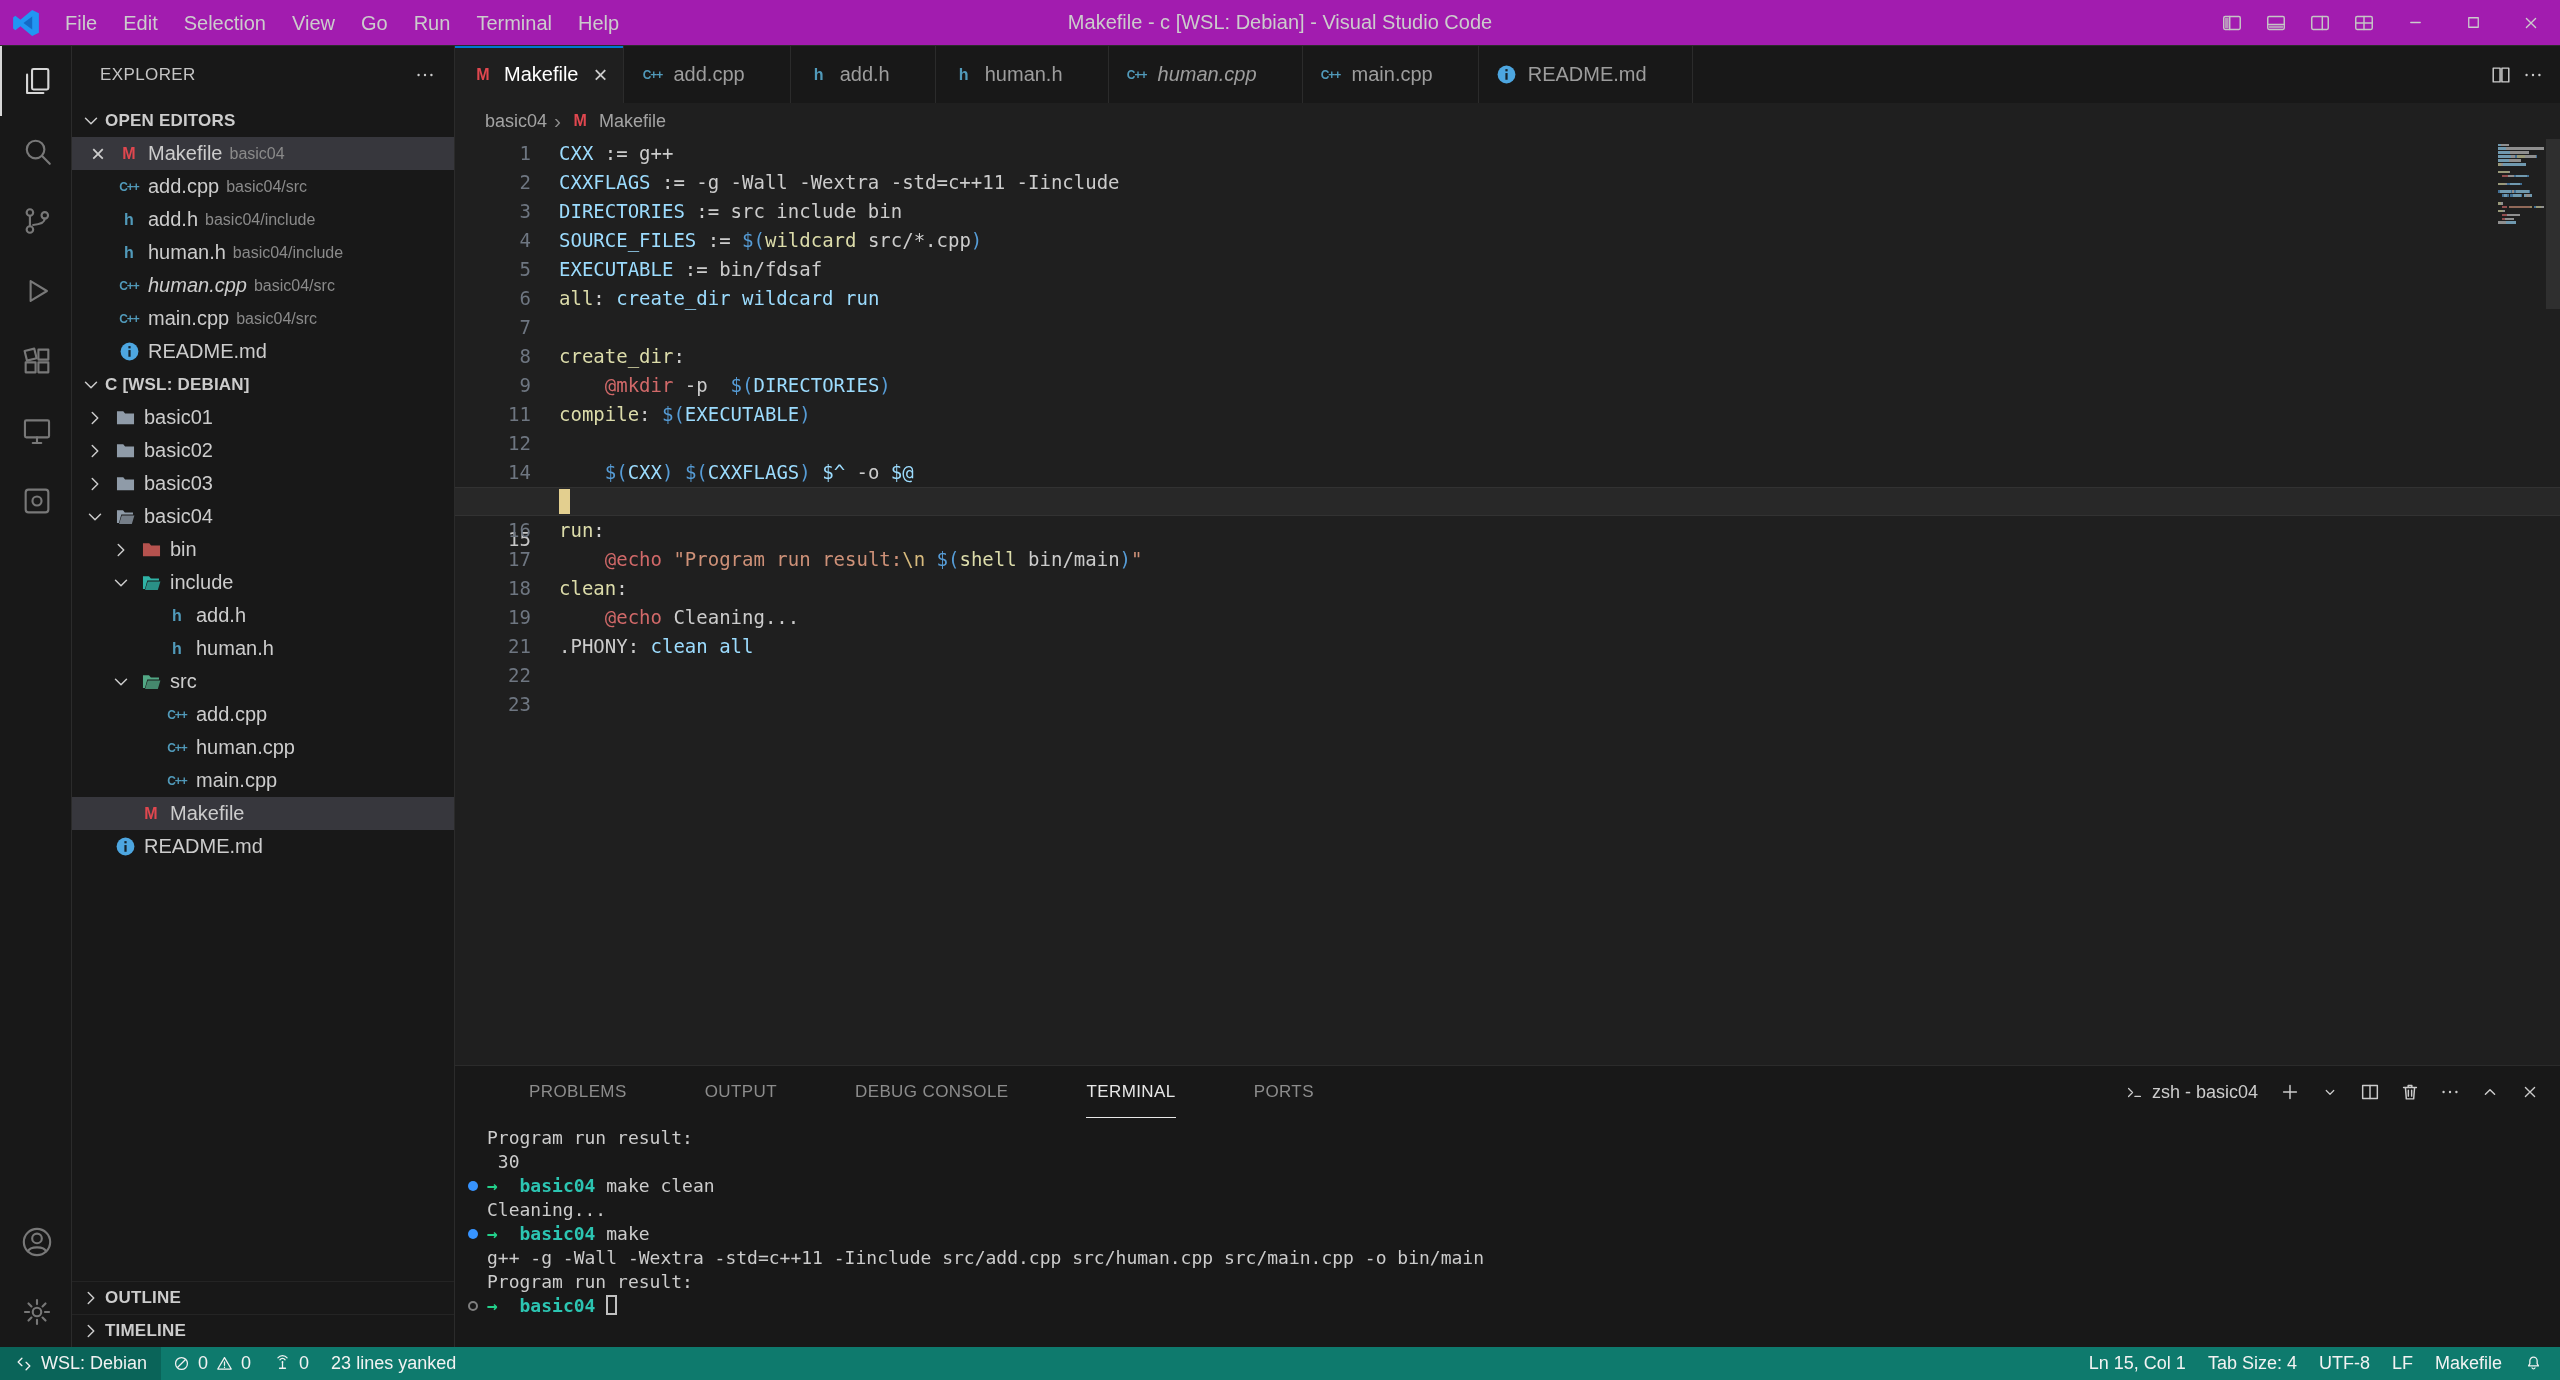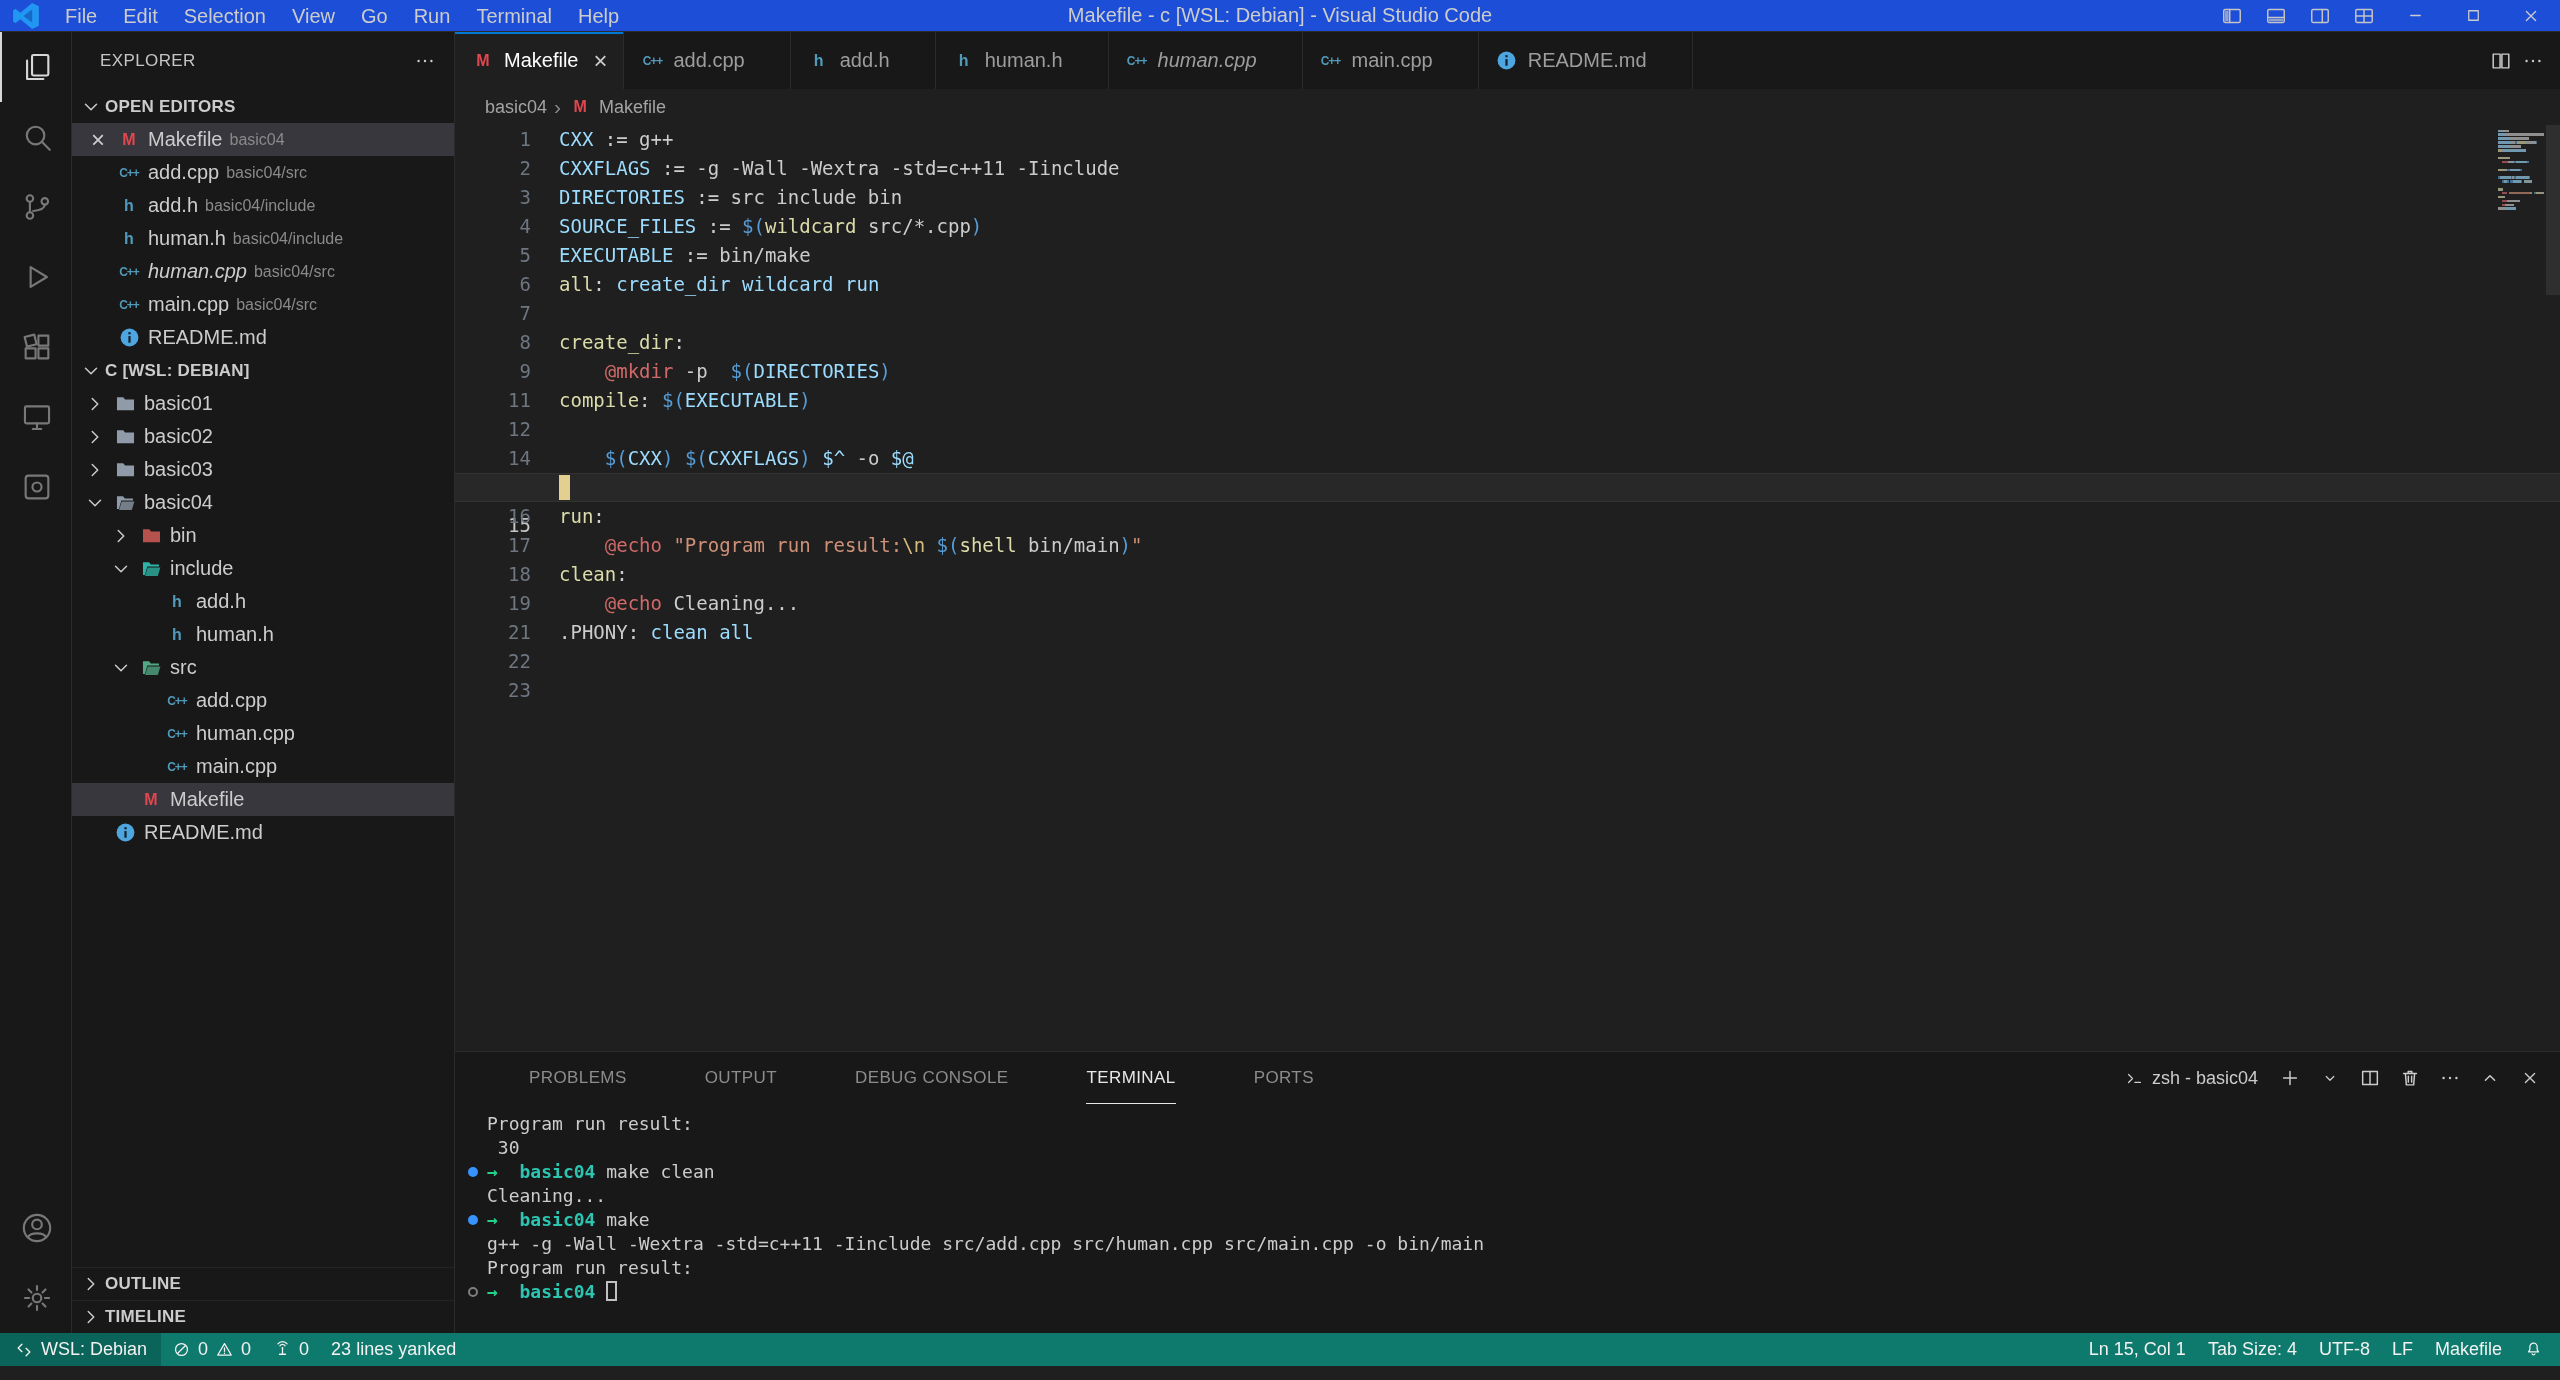--- a/index.html
+++ b/index.html
@@ -3,21 +3,21 @@
 <meta charset="utf-8">
 <style>
 *{margin:0;padding:0;box-sizing:border-box;}
 html,body{width:2560px;height:1380px;overflow:hidden;}
 body{background:#1f1f1f;color:#cccccc;font-family:"Liberation Sans",sans-serif;font-size:20px;user-select:none;}
 svg{display:block;}
 .icn{display:inline-flex;align-items:center;justify-content:center;flex:none;}
 .italic{font-style:italic;}
 
 
-.titlebar{height:32px;background:#1d4ed8;border-bottom:1px solid #2b2b2b;display:flex;align-items:center;position:relative;}
+.titlebar{height:46px;background:#a21caf;border-bottom:1px solid #2b2b2b;display:flex;align-items:center;position:relative;}
 .vscode-logo{width:52px;height:46px;display:flex;align-items:center;justify-content:center;}
 .menus{display:flex;height:46px;position:relative;z-index:2;}
 .menu-item{padding:0 13px;line-height:46px;color:#cccccc;font-size:20px;cursor:default;}
 .window-title{position:absolute;left:0;right:0;text-align:center;font-size:20px;color:#cccccc;pointer-events:none;}
 .tb-right{margin-left:auto;display:flex;align-items:center;height:46px;position:relative;z-index:2;}
 .tb-icon{width:44px;height:46px;display:flex;align-items:center;justify-content:center;color:#c5c5c5;}
 .win-btn{width:58px;height:46px;display:flex;align-items:center;justify-content:center;color:#cccccc;}
 
 
 .main{display:flex;height:1301px;}
@@ -556,21 +556,21 @@
           <div class="code-row">
             <span class="gutter">3</span>
             <span class="ctext"><span class="c-var">DIRECTORIES</span><span class="c-fg"> := src include bin</span></span>
           </div>
           <div class="code-row">
             <span class="gutter">4</span>
             <span class="ctext"><span class="c-var">SOURCE_FILES</span><span class="c-fg"> := </span><span class="c-pv">$(</span><span class="c-fn">wildcard</span><span class="c-fg"> src/*.cpp</span><span class="c-pv">)</span></span>
           </div>
           <div class="code-row">
             <span class="gutter">5</span>
-            <span class="ctext"><span class="c-var">EXECUTABLE</span><span class="c-fg"> := bin/make</span></span>
+            <span class="ctext"><span class="c-var">EXECUTABLE</span><span class="c-fg"> := bin/fdsaf</span></span>
           </div>
           <div class="code-row">
             <span class="gutter">6</span>
             <span class="ctext"><span class="c-tgt">all</span><span class="c-fg">: </span><span class="c-dep">create_dir wildcard run</span></span>
           </div>
           <div class="code-row">
             <span class="gutter">7</span>
             <span class="ctext"></span>
           </div>
           <div class="code-row">

